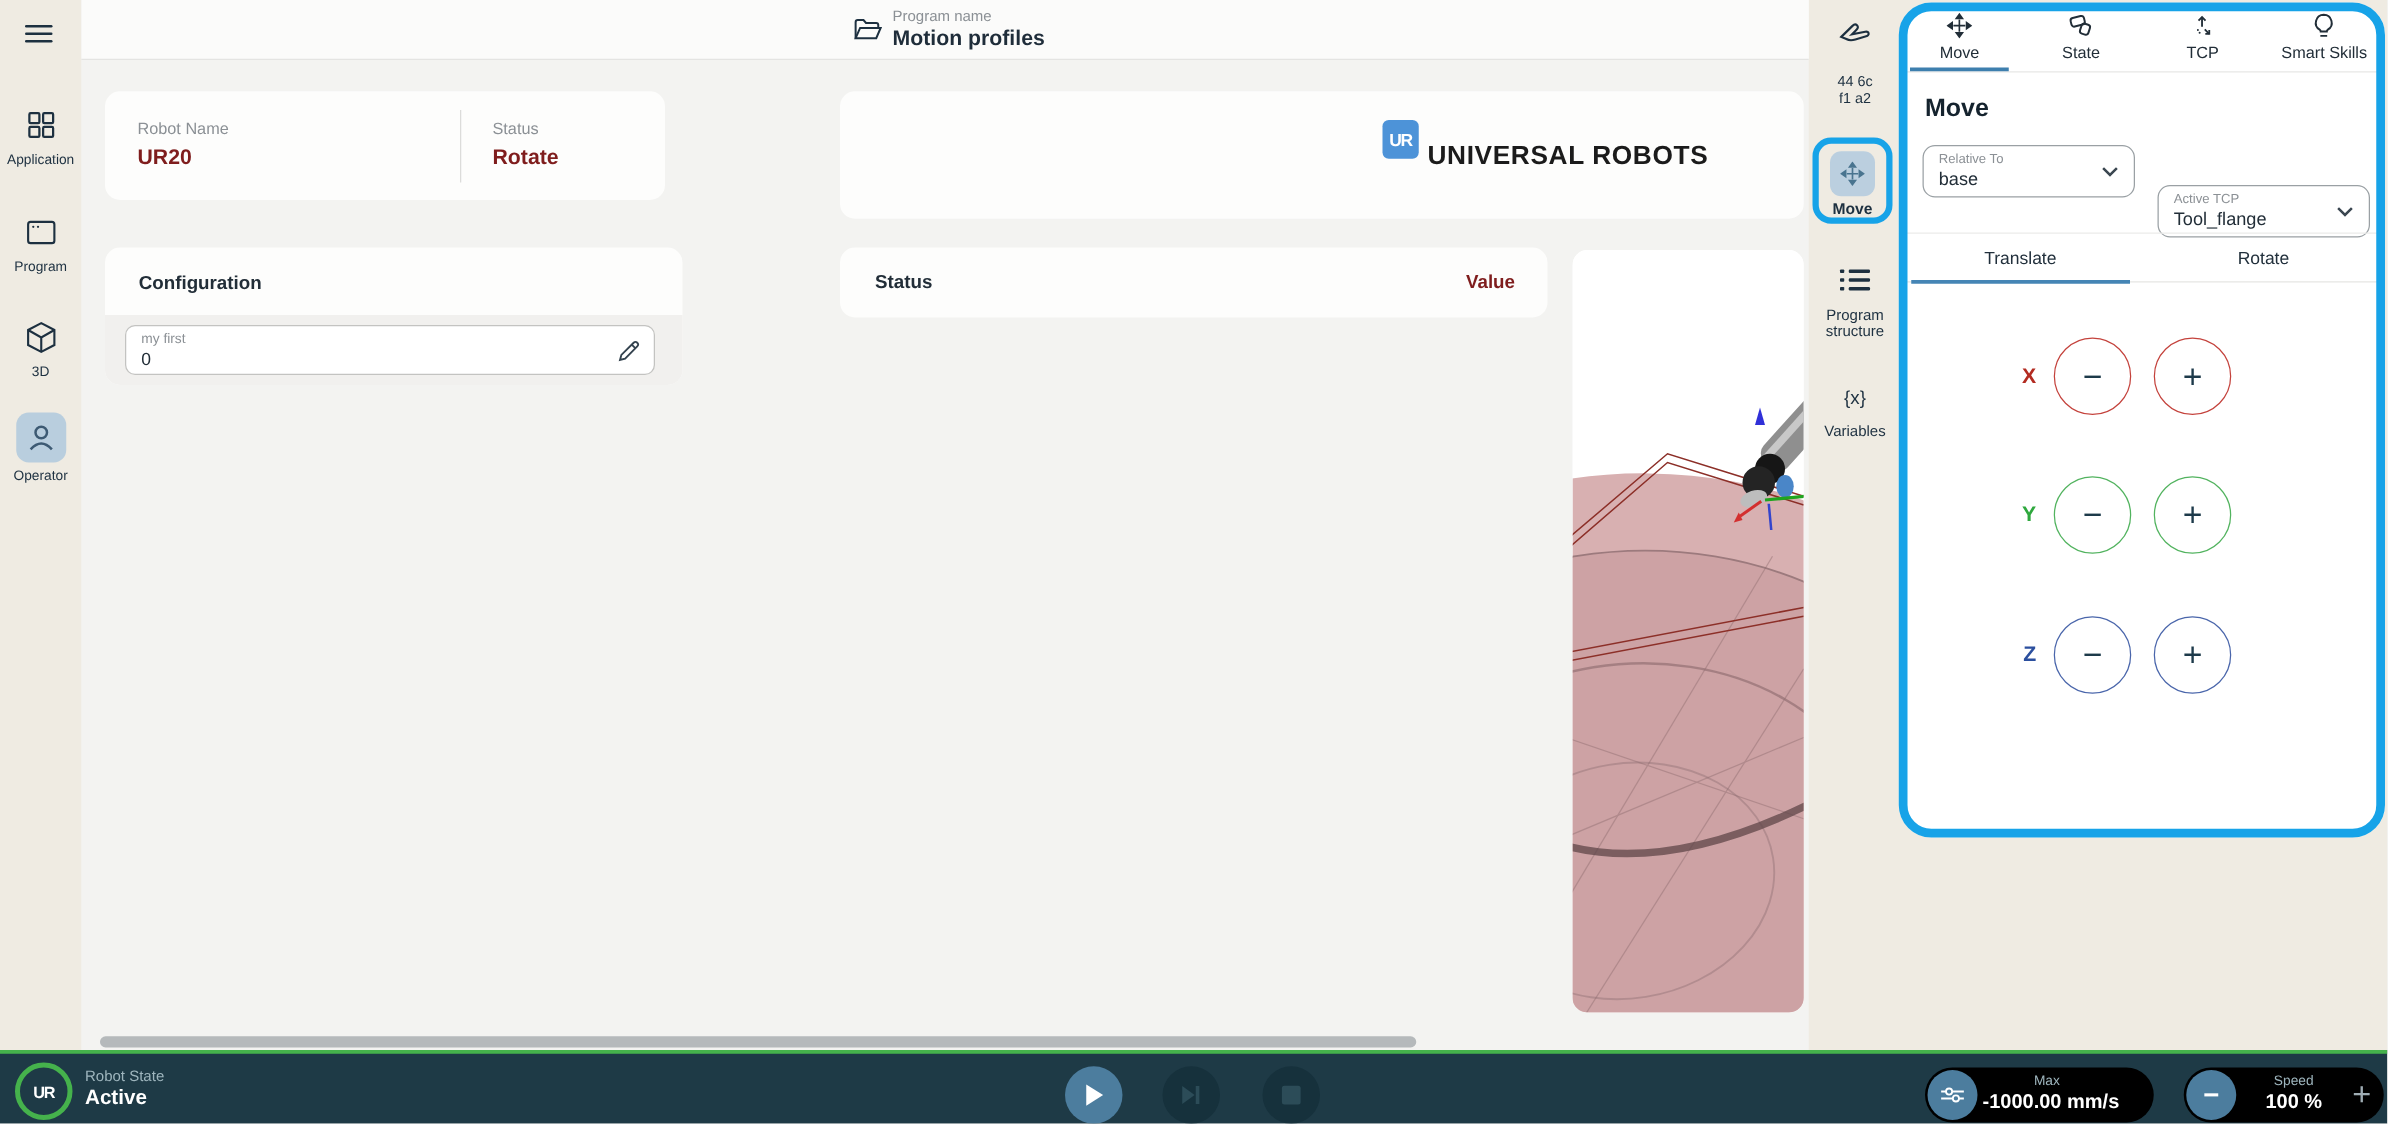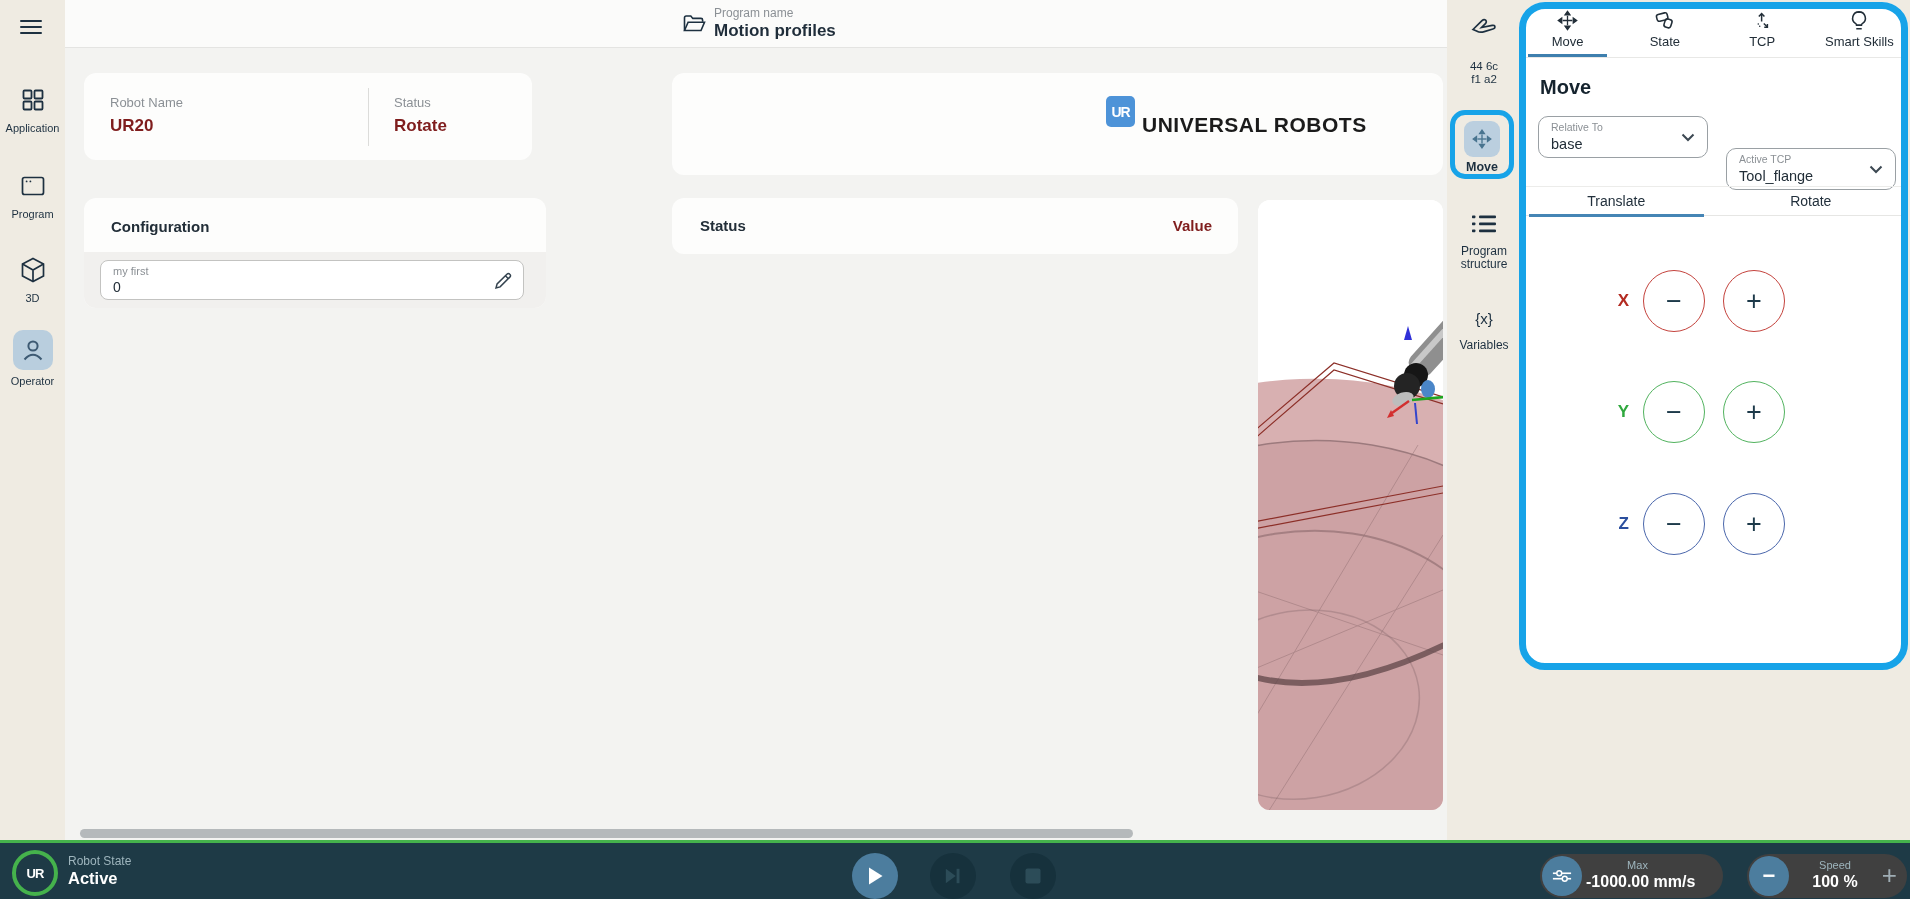--- a/index.html
+++ b/index.html
@@ -62,40 +62,40 @@
   .panel-border { position:absolute; left:1519px; top:2px; width:389px; height:668px; border:7px solid #17a3e8; border-radius:26px; z-index:40; pointer-events:none; }
   .ptabs { position:absolute; left:0; top:0; width:389px; height:56px; display:flex; border-bottom:1px solid #e8e8e6; }
   .ptab { flex:1; display:flex; flex-direction:column; align-items:center; justify-content:center; gap:3px; position:relative; color:#222e38; cursor:pointer; }
   .ptab .ptab-lbl { font-size:13px; color:#222e38; white-space:nowrap; }
   .ptab.active::after { content:""; position:absolute; left:9px; right:9px; bottom:0; height:3px; background:#3e7fae; }
   .panel-title { position:absolute; left:21px; top:74px; font-size:20px; font-weight:bold; color:#15232e; }
   .dd { position:absolute; top:114px; width:170px; height:42px; border:1px solid #9aa0a4; border-radius:10px; background:#fff; cursor:pointer; }
   .dd .dd-lbl { position:absolute; left:12px; top:4px; font-size:10.5px; color:#8b9095; }
   .dd .dd-val { position:absolute; left:12px; top:19px; font-size:14.5px; color:#222e38; }
   .dd .dd-chev { position:absolute; right:12px; top:16px; }
-  .subtabs { position:absolute; left:0; top:184px; width:389px; height:30px; display:flex; border-top:1px solid #ececea; border-bottom:1px solid #e6e6e4; }
+  .subtabs { position:absolute; left:0; top:184px; width:389px; height:40px; display:flex; border-top:1px solid #ececea; border-bottom:1px solid #e6e6e4; }
   .subtab { flex:1; display:flex; align-items:center; justify-content:center; font-size:14px; color:#22303c; position:relative; cursor:pointer; }
   .subtab.active::after { content:""; position:absolute; left:10px; right:10px; bottom:-2px; height:3px; background:#4585b5; }
   .axis-row { position:absolute; left:86px; width:260px; height:62px; display:flex; align-items:center; }
   .axis-lbl { width:24px; text-align:right; font-size:17px; font-weight:bold; margin-right:14px; }
   .jog { width:62px; height:62px; border-radius:50%; background:#fff; border:1.6px solid; display:flex; align-items:center; justify-content:center; font-size:27px; color:#1d3a4a; cursor:pointer; font-weight:400; }
   .jog + .jog { margin-left:18px; }
   .ax-x .axis-lbl { color:#b32b21; } .ax-x .jog { border-color:#c4423c; }
   .ax-y .axis-lbl { color:#2fa83e; } .ax-y .jog { border-color:#52b35f; }
   .ax-z .axis-lbl { color:#2b4f9e; } .ax-z .jog { border-color:#4a66ab; }
 
   
   .bottom-bar { position:absolute; left:0; top:840px; width:1910px; height:59px; background:#1e3a46; border-top:3px solid #45b24c; z-index:50; }
   .ur-badge { position:absolute; left:12px; top:7px; width:46px; height:46px; border:4px solid #45b24c; border-radius:50%; display:flex; align-items:center; justify-content:center; color:#fff; font-size:13px; font-weight:bold; letter-spacing:-1px; cursor:pointer; }
   .rs-lbl { position:absolute; left:68px; top:11px; font-size:12px; color:#9eb5bd; }
   .rs-val { position:absolute; left:68px; top:26px; font-size:16.5px; font-weight:bold; color:#fff; }
   .ctl-btn { position:absolute; top:10px; width:46px; height:46px; border-radius:50%; display:flex; align-items:center; justify-content:center; cursor:pointer; }
   .ctl-play { left:852px; background:#4c7d9e; }
   .ctl-dis { background:#16313c; }
-  .pill { position:absolute; top:11px; height:44px; background:#404040; border-radius:22px;text-decoration:underline; }
+  .pill { position:absolute; top:11px; height:44px; background:#000000; border-radius:22px;text-decoration:underline; }
   .pill-circle { position:absolute; left:2px; top:2px; width:40px; height:40px; background:#4c7d9e; border-radius:50%; display:flex; align-items:center; justify-content:center; color:#fff; cursor:pointer; }
   .pill-lbl { position:absolute; top:5px; width:100%; text-align:center; font-size:11px; color:#9eb5bd; }
   .pill-val { position:absolute; top:19px; width:100%; text-align:center; font-size:16px; font-weight:bold; color:#fff; white-space:nowrap; }
   .pill-minus { font-size:22px; font-weight:bold; }
   .pill-plus { position:absolute; right:10px; top:6px; font-size:26px; color:#9fadb4; cursor:pointer; }
   .pill-txt { position:absolute; left:46px; right:34px; top:0; height:44px; }
 </style>
 </head>
 <body>
 

